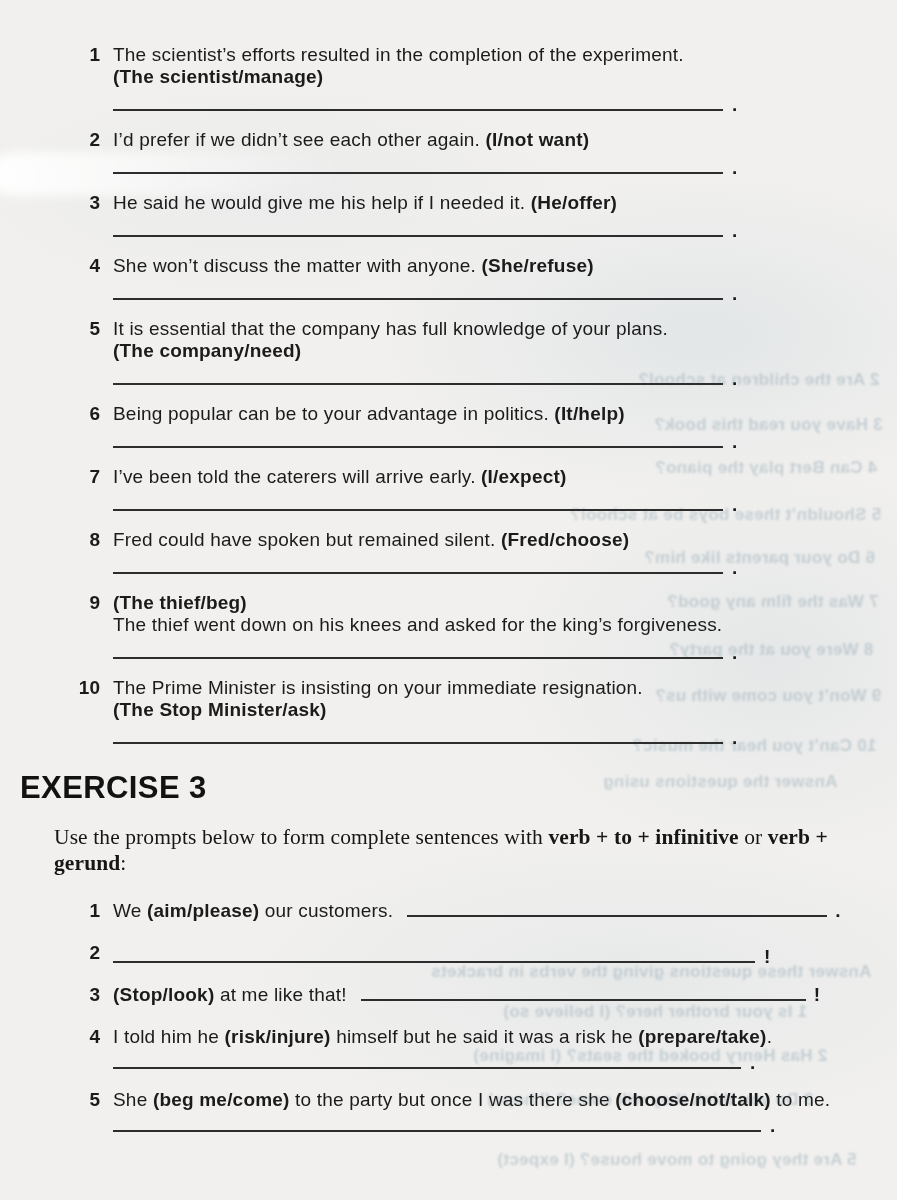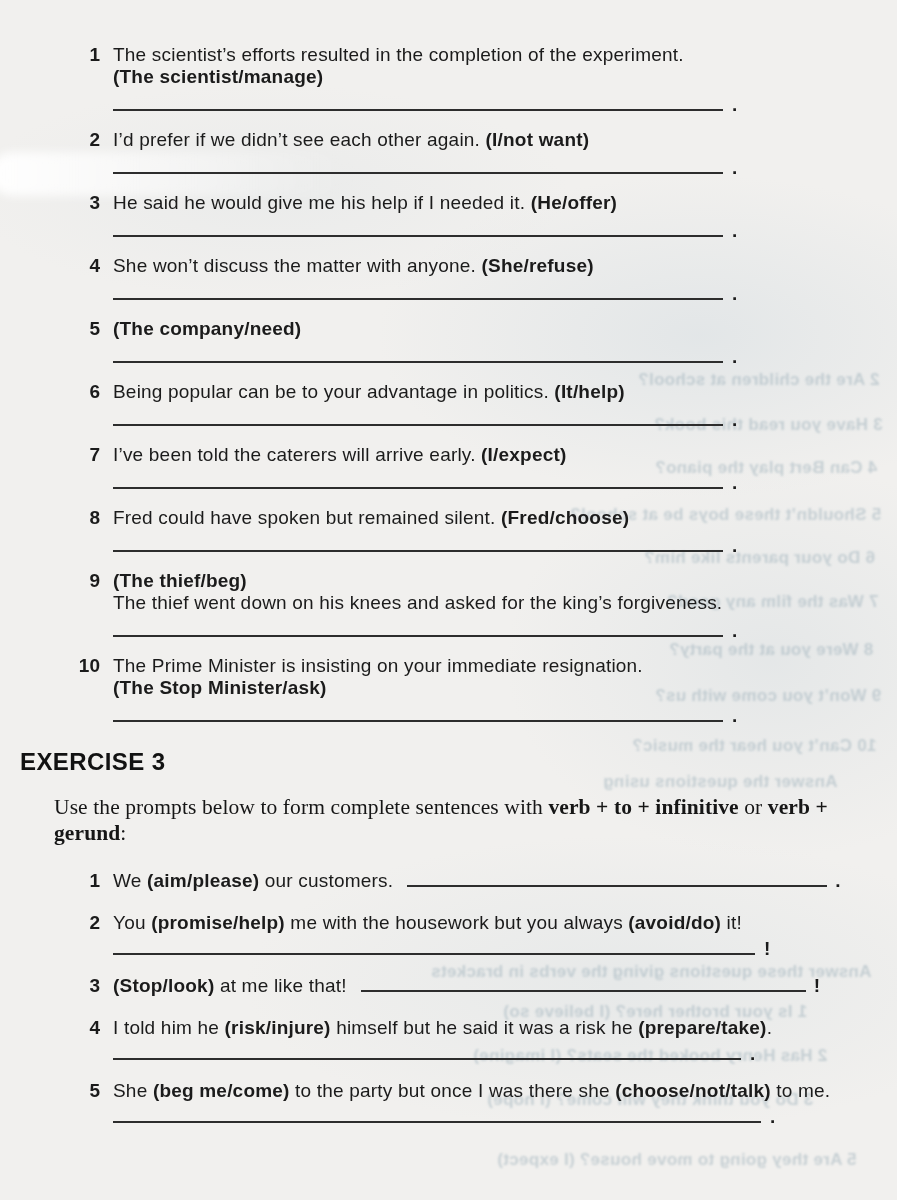--- a/index.html
+++ b/index.html
@@ -53,21 +53,21 @@
   .ex3-list .answer{margin-top:9px;}
   .rule{display:inline-block;height:10px;border-bottom:2px solid #2d2d2d;}
   .rule-inline{
     display:inline-block;height:13px;border-bottom:2px solid #2d2d2d;
     margin-left:14px;vertical-align:baseline;
   }
   .dot{margin-left:9px;font-size:19px;font-weight:700;line-height:12px;}
   .dot-inline{margin-left:8px;font-size:19px;font-weight:700;}
   .ex-heading{
     margin:26px 0 0 20px;
-    font-size:24px;font-weight:800;letter-spacing:.4px;color:#121212;
+    font-size:31px;font-weight:800;letter-spacing:.4px;color:#121212;
   }
   .instruction{
     margin:18px 30px 0 54px;
     font-family:"Liberation Serif",serif;
     font-size:21.5px;line-height:26px;color:#161616;
     letter-spacing:.1px;
   }
   .instruction .b{font-weight:700;}
 </style>
 </head>
@@ -131,20 +131,21 @@
           <div class="line"><span>She won’t discuss the matter with anyone. </span><span class="b">(She/refuse)</span></div>
           <div class="answer">
             <span class="rule" style="width: 610px;"></span>
             <span class="dot">.</span>
           </div>
         </div>
       </div>
       <div class="item">
         <div class="num">5</div>
         <div class="body">
+          <div class="line"><span>It is essential that the company has full knowledge of your plans.</span></div>
           <div class="line"><span class="b">(The company/need)</span></div>
           <div class="answer">
             <span class="rule" style="width: 610px;"></span>
             <span class="dot">.</span>
           </div>
         </div>
       </div>
       <div class="item">
         <div class="num">6</div>
         <div class="body">
@@ -206,21 +207,20 @@
   <section class="ex3-list" id="ex3-list">
       <div class="item">
         <div class="num">1</div>
         <div class="body">
           <div class="line"><span>We </span><span class="b">(aim/please)</span><span> our customers.</span><span class="rule-inline" style="width: 420px;"></span><span class="dot-inline">.</span></div>
         </div>
       </div>
       <div class="item">
         <div class="num">2</div>
         <div class="body">
-          <div class="line"><span>You </span><span class="b">(promise/help)</span><span> me with the housework but you always </span><span class="b">(avoid/do)</span><span> it!</span></div>
           <div class="answer">
             <span class="rule" style="width: 642px;"></span>
             <span class="dot">!</span>
           </div>
         </div>
       </div>
       <div class="item">
         <div class="num">3</div>
         <div class="body">
           <div class="line"><span class="b">(Stop/look)</span><span> at me like that!</span><span class="rule-inline" style="width: 445px;"></span><span class="dot-inline">!</span></div>

